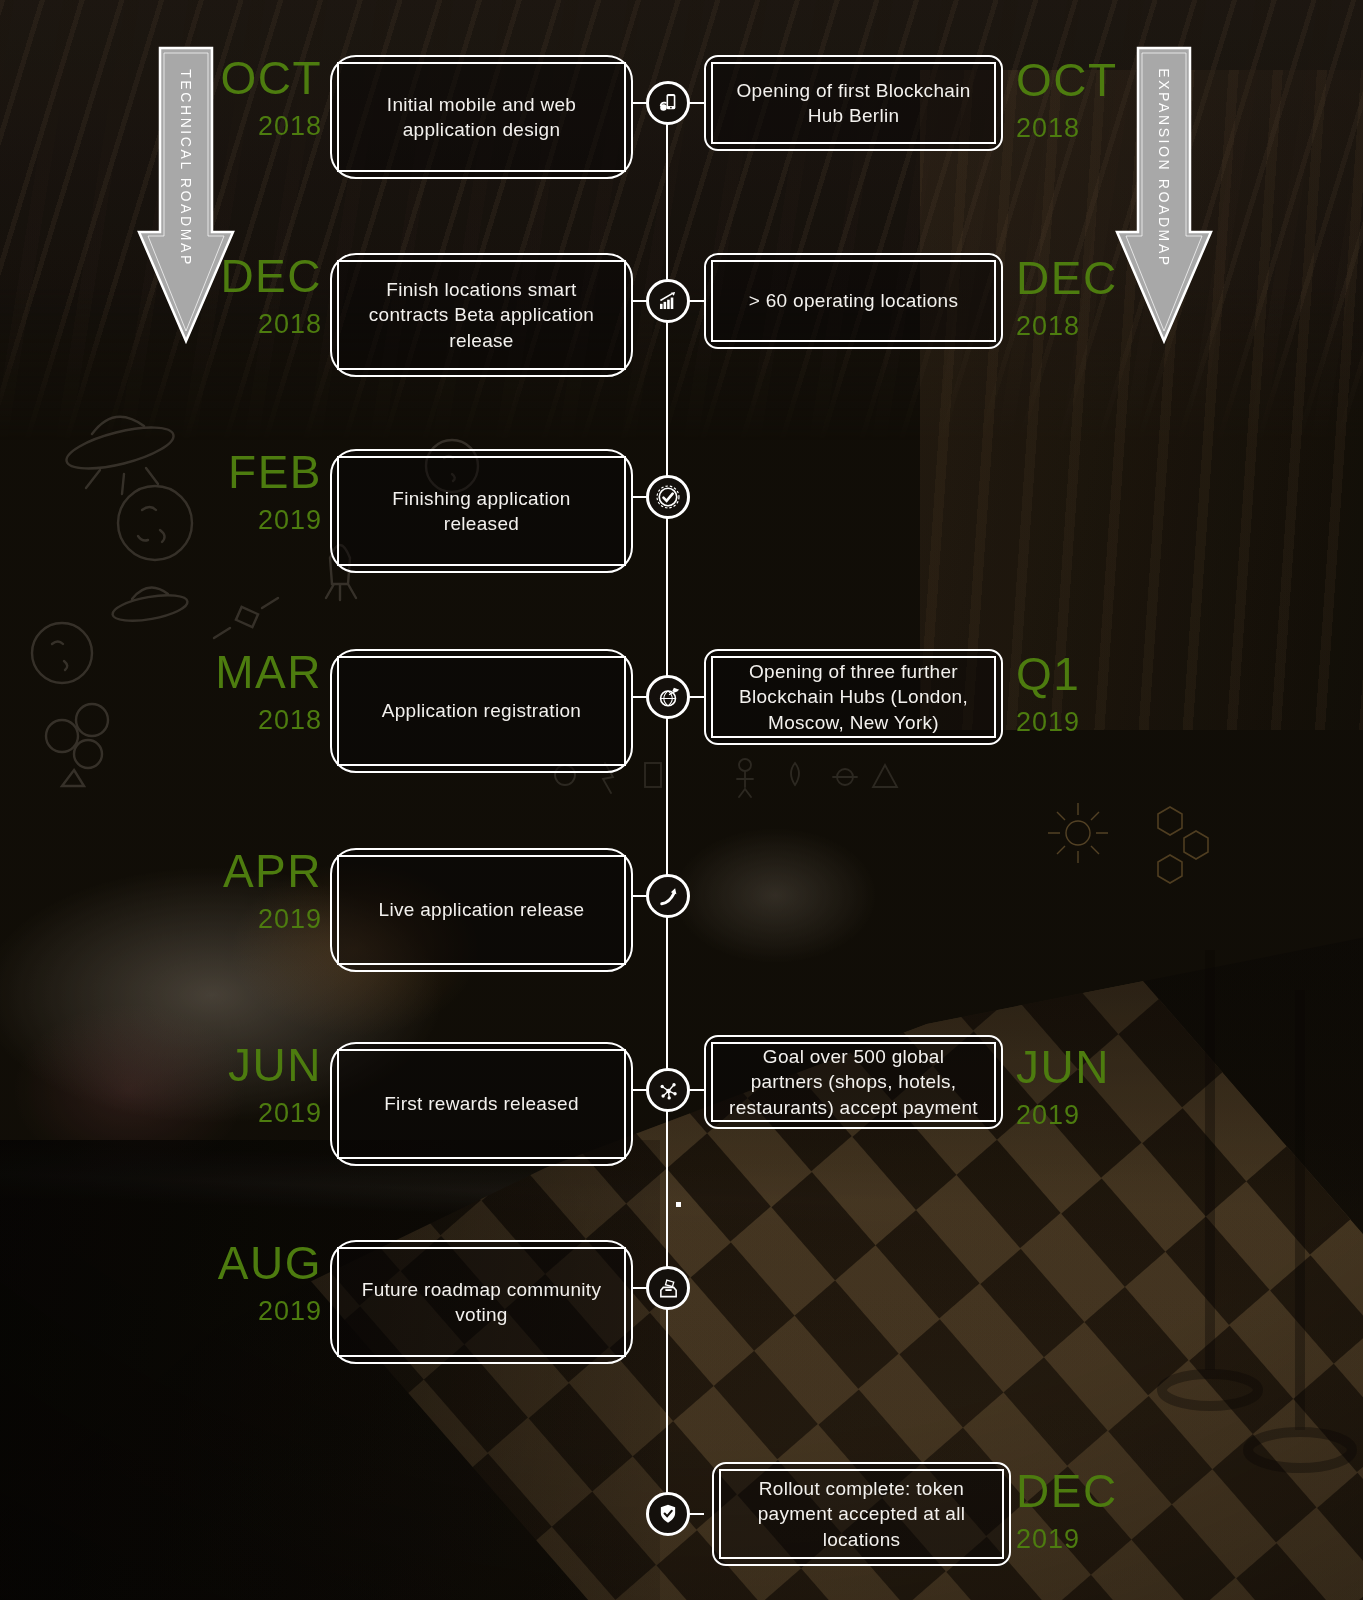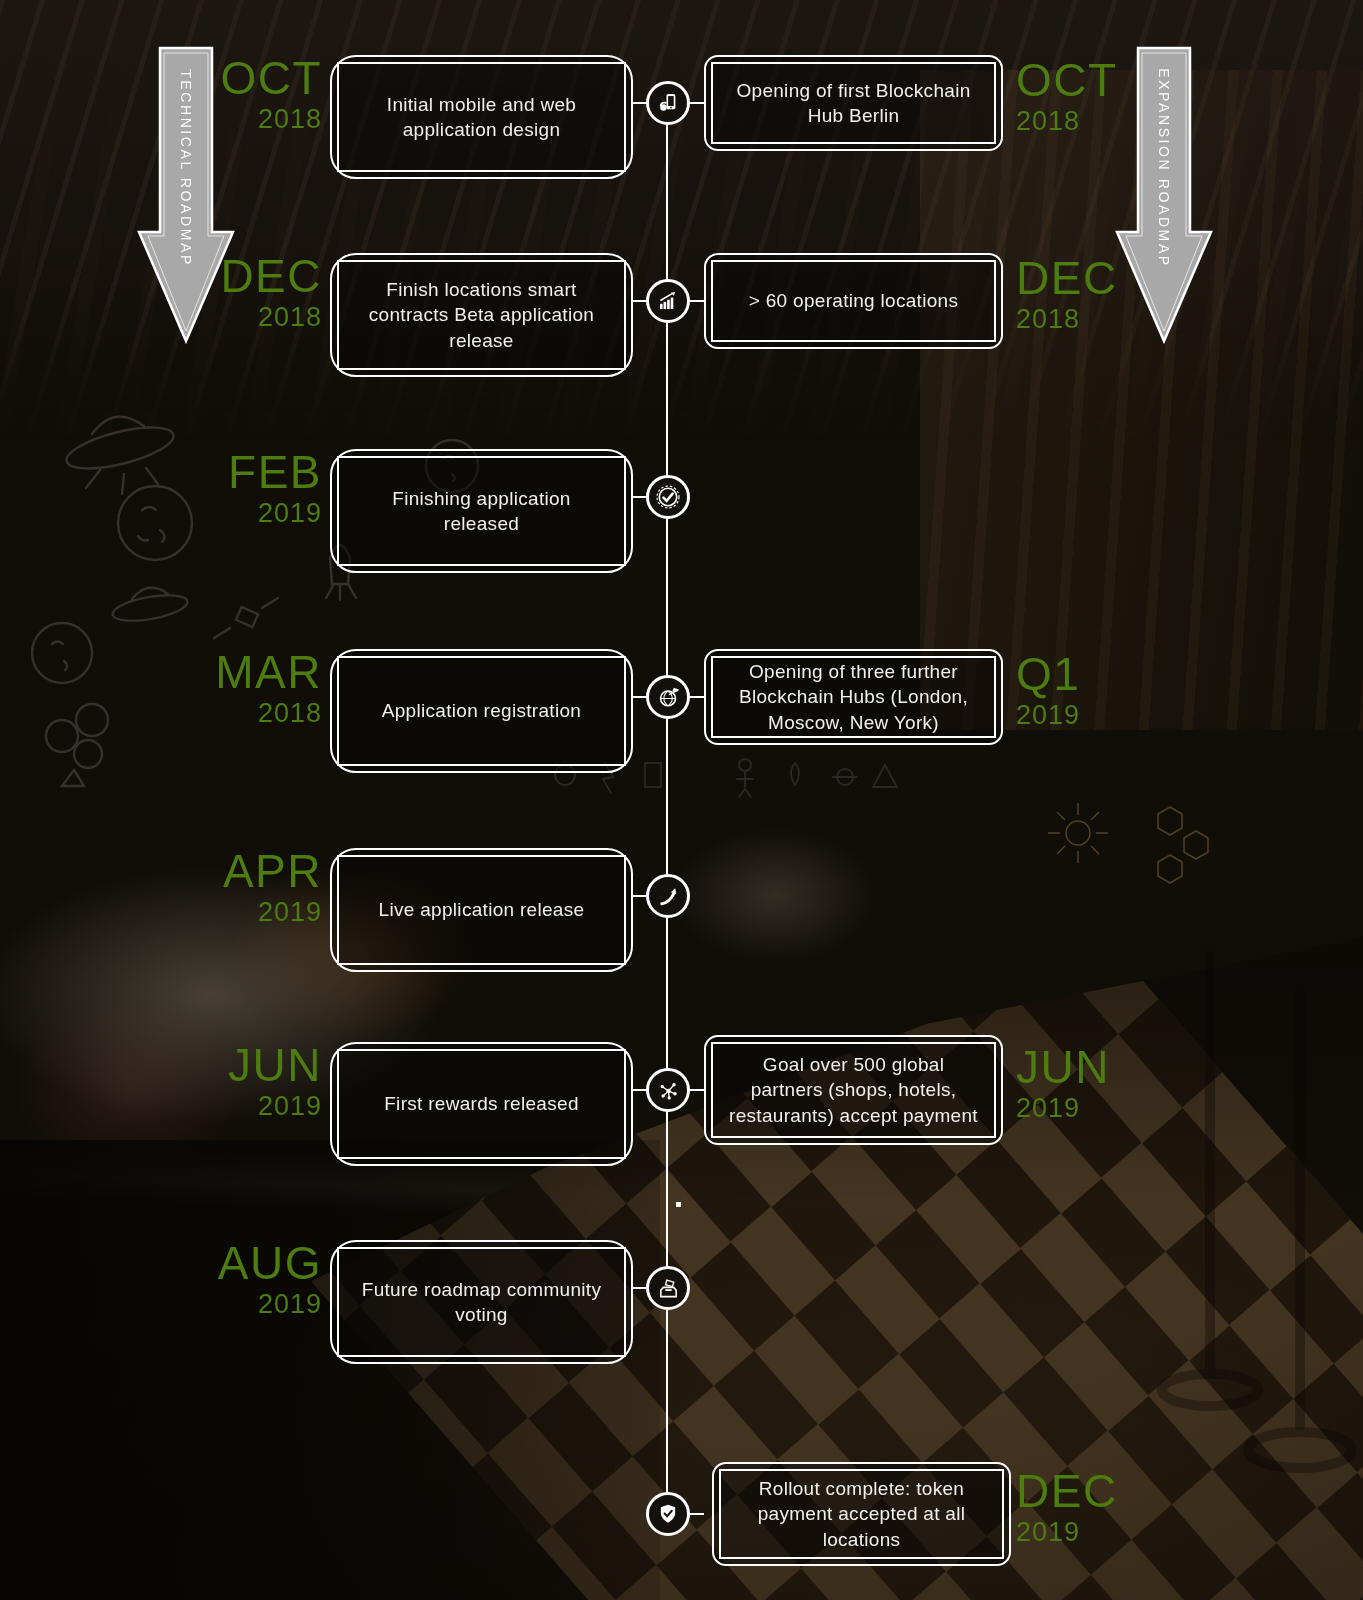--- a/index.html
+++ b/index.html
@@ -48,32 +48,32 @@
   .decor-r{left:1020px;top:785px;}
   .stools{left:1150px;top:950px;opacity:.6;}
 
   
   .spine{position:absolute;left:666px;top:103px;width:2px;height:1411px;background:#fff;}
   .spine-dot{position:absolute;left:676px;top:1202px;width:5px;height:5px;background:#fff;}
 
   .row{position:absolute;left:0;width:100%;height:0;}
   .date{position:absolute;color:#4d7c0f;}
   .date .m{font-size:46px;line-height:1;letter-spacing:1.5px;font-weight:400;}
-  .date .yr{font-size:27px;line-height:1;margin-top:5px;letter-spacing:1px;}
+  .date .yr{font-size:27px;line-height:1;margin-top:12px;letter-spacing:1px;}
   .date-l{right:1041px;top:-48px;text-align:right;}
   .date-r{left:1016px;top:-46px;text-align:left;}
 
   .box{position:absolute;box-sizing:border-box;border:2px solid #fff;padding:5px;
        background:rgba(8,6,5,.5);}
   .box-inner{box-sizing:border-box;border:2px solid #fff;width:100%;height:100%;
        display:flex;align-items:center;justify-content:center;text-align:center;padding:4px 14px;}
   .box-text{margin:0;font-size:19px;line-height:1.33;color:#f3f1ee;letter-spacing:.3px;}
   .box-l{left:330px;top:-48px;width:303px;height:124px;border-radius:26px;}
   .box-r{left:704px;top:-48px;width:299px;height:96px;border-radius:14px;}
-  .box-tall{top:-55px;height:110px;}
+  .box-tall{top:-55px;height:94px;}
   .box-last{top:-52px;height:104px;margin-left:8px;}
 
   .conn{position:absolute;top:-1px;height:2px;background:#fff;}
   .conn-l{left:633px;width:14px;}
   .conn-r{left:689px;width:15px;}
 
   .node{position:absolute;left:646px;top:-22px;width:44px;height:44px;box-sizing:border-box;
         border:3px solid #fff;border-radius:50%;background:#14100c;
         display:flex;align-items:center;justify-content:center;z-index:2;}
 

